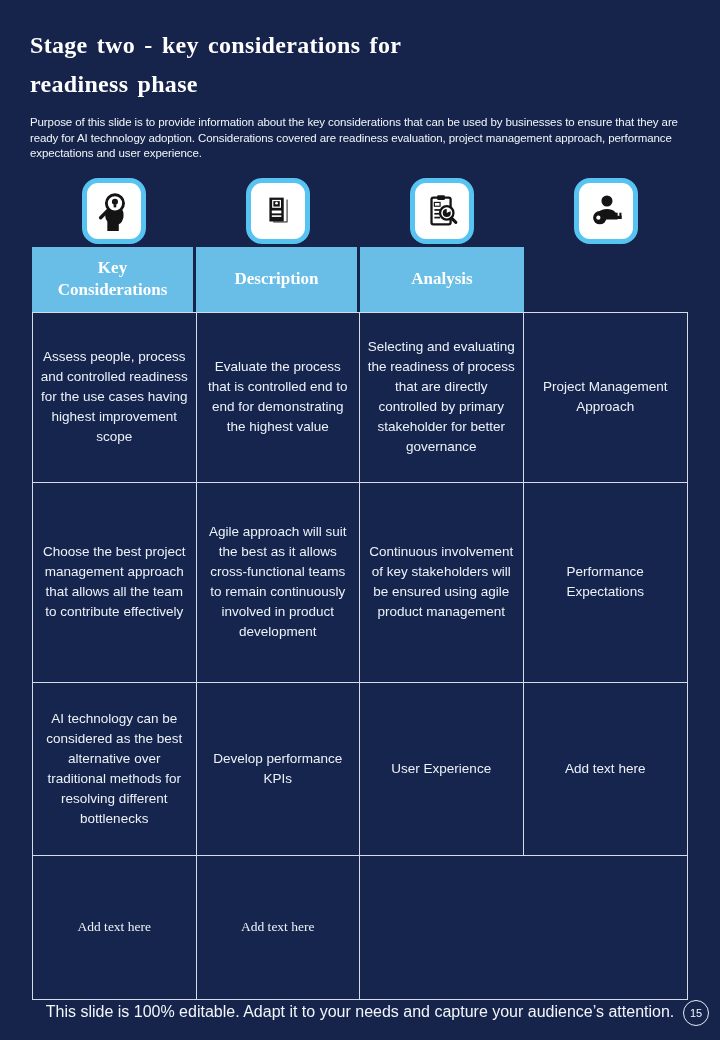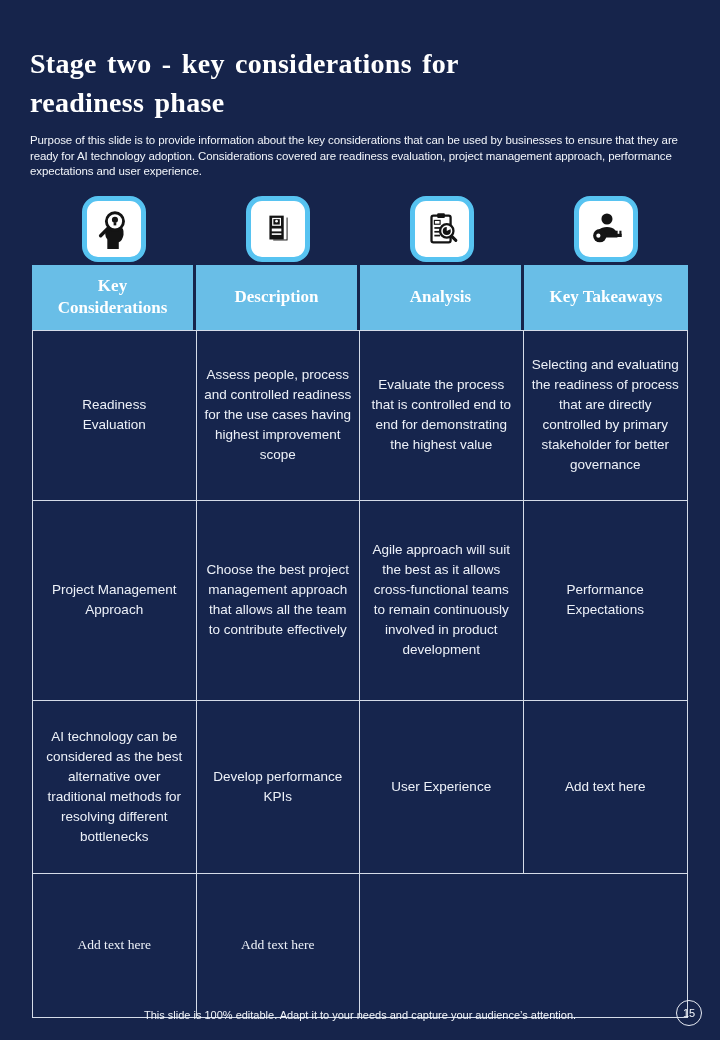--- a/index.html
+++ b/index.html
@@ -18,26 +18,25 @@
     width:720px;height:1040px;
     background:var(--navy);
     overflow:hidden;
     font-family:"Liberation Sans",sans-serif;
   }
   
   .title{
     padding:26px 22px 0 30px;
     font-family:"Liberation Serif",serif;
     font-weight:bold;
-    font-size:28px;
+    font-size:24px;
     line-height:39px;
     color:var(--text);
     letter-spacing:0.3px;
     word-spacing:3px;
-    margin-top:18px;
   }
   .subtitle{
     margin:11px 28px 8px 30px;
     font-size:11.5px;
     line-height:15.5px;
     color:#F2F5FA;
     letter-spacing:-0.1px;
   }
   
   .icons{
@@ -93,26 +92,26 @@
   }
   .td:nth-child(4n){border-right:none;}
   .td:nth-child(n+13){border-bottom:none;font-family:Liberation Serif, serif;}
   .td.first-col{white-space:pre-line;}
   
   .footer-note{
     position:absolute;
     left:0;right:0;
     bottom:19px;
     text-align:center;
-    font-size:11px;
+    font-size:16px;
     color:#F2F5FA;
   }
   .page-num{
     position:absolute;
-    right:18px;bottom:14px;
+    right:11px;bottom:14px;
     width:26px;height:26px;
     border:1px solid #E8ECF4;
     border-radius:50%;
     display:flex;align-items:center;justify-content:center;
     font-size:11px;
     color:#F2F5FA;
   }
 </style>
 </head>
 <body>
@@ -181,33 +180,31 @@
         </svg>
       </div>
     </div>
   </div>
 
   <div class="tbl">
     <div class="thead">
       <div class="th">Key Considerations</div>
       <div class="th">Description</div>
       <div class="th">Analysis</div>
-      <div class="th">Key Takeaways</div>
     </div>
     <div class="tbody">
-      <div class="td first-col">Readiness
-Evaluation</div>
       <div class="td">Assess people, process and controlled readiness for the use cases having highest improvement scope</div>
       <div class="td">Evaluate the process that is controlled end to end for demonstrating the highest value</div>
       <div class="td">Selecting and evaluating the readiness of process that are directly controlled by primary stakeholder for better governance</div>
 
       <div class="td first-col">Project Management
 Approach</div>
       <div class="td">Choose the best project management approach that allows all the team to contribute effectively</div>
       <div class="td">Agile approach will suit the best as it allows cross-functional teams to remain continuously involved in product development</div>
+      <div class="td">Continuous involvement of key stakeholders will be ensured using agile product management</div>
 
       <div class="td first-col">Performance
 Expectations</div>
       <div class="td">AI technology can be considered as the best alternative over traditional methods for resolving different bottlenecks</div>
       <div class="td">Develop performance KPIs</div>
 
       <div class="td first-col">User Experience</div>
       <div class="td">Add text here</div>
       <div class="td">Add text here</div>
       <div class="td">Add text here</div>

